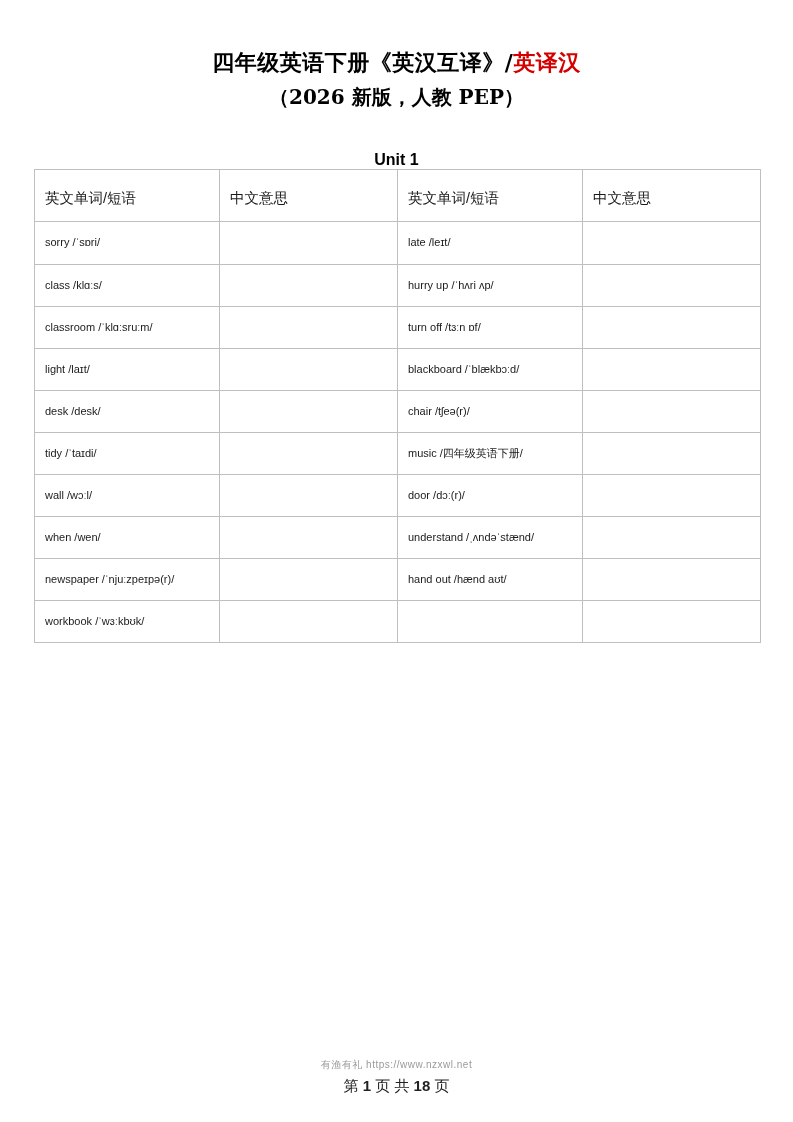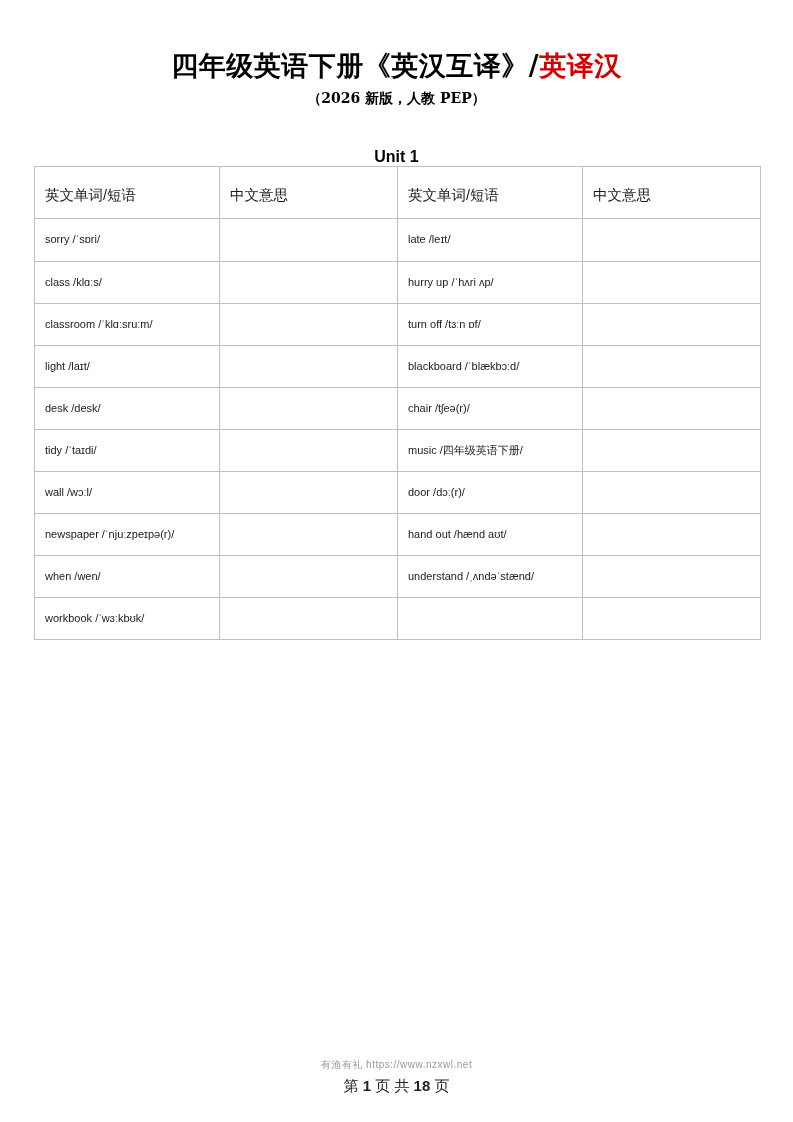--- a/index.html
+++ b/index.html
@@ -19,37 +19,37 @@
     width: 793px;
     height: 1122px;
     box-sizing: border-box;
     padding: 36px 34px 0 34px;
     position: relative;
   }
   .title-line {
     text-align: center;
     font-family: "DejaVu Serif", serif;
     font-weight: bold;
-    font-size: 27px;
+    font-size: 22px;
     letter-spacing: 0.5px;
     margin-top: 12px;
     margin-bottom: 4px;
     white-space: nowrap;
   }
   .title-main {
     color: #000000;
   }
   .title-accent {
     color: #d40000;
   }
   .subtitle {
     text-align: center;
     font-family: "DejaVu Serif", serif;
     font-weight: bold;
-    font-size: 14px;
+    font-size: 20px;
     margin-top: 6px;
     margin-bottom: 0;
   }
   .unit-heading {
     text-align: center;
     font-family: "Liberation Sans", sans-serif;
     font-weight: bold;
     font-size: 16px;
     margin-top: 40px;
     margin-bottom: 0;
@@ -168,29 +168,29 @@
         <td class="cell-en">music /四年级英语下册/</td>
         <td></td>
       </tr>
       <tr>
         <td class="cell-en">wall /wɔːl/</td>
         <td></td>
         <td class="cell-en">door /dɔː(r)/</td>
         <td></td>
       </tr>
       <tr>
+        <td class="cell-en">when /wen/</td>
+        <td></td>
+        <td class="cell-en">understand /ˌʌndəˈstænd/</td>
+        <td></td>
+      </tr>
+      <tr>
         <td class="cell-en">newspaper /ˈnjuːzpeɪpə(r)/</td>
         <td></td>
         <td class="cell-en">hand out /hænd aʊt/</td>
-        <td></td>
-      </tr>
-      <tr>
-        <td class="cell-en">when /wen/</td>
-        <td></td>
-        <td class="cell-en">understand /ˌʌndəˈstænd/</td>
         <td></td>
       </tr>
       <tr>
         <td class="cell-en">workbook /ˈwɜːkbʊk/</td>
         <td></td>
         <td class="cell-en"></td>
         <td></td>
       </tr>
     </tbody>
   </table>

